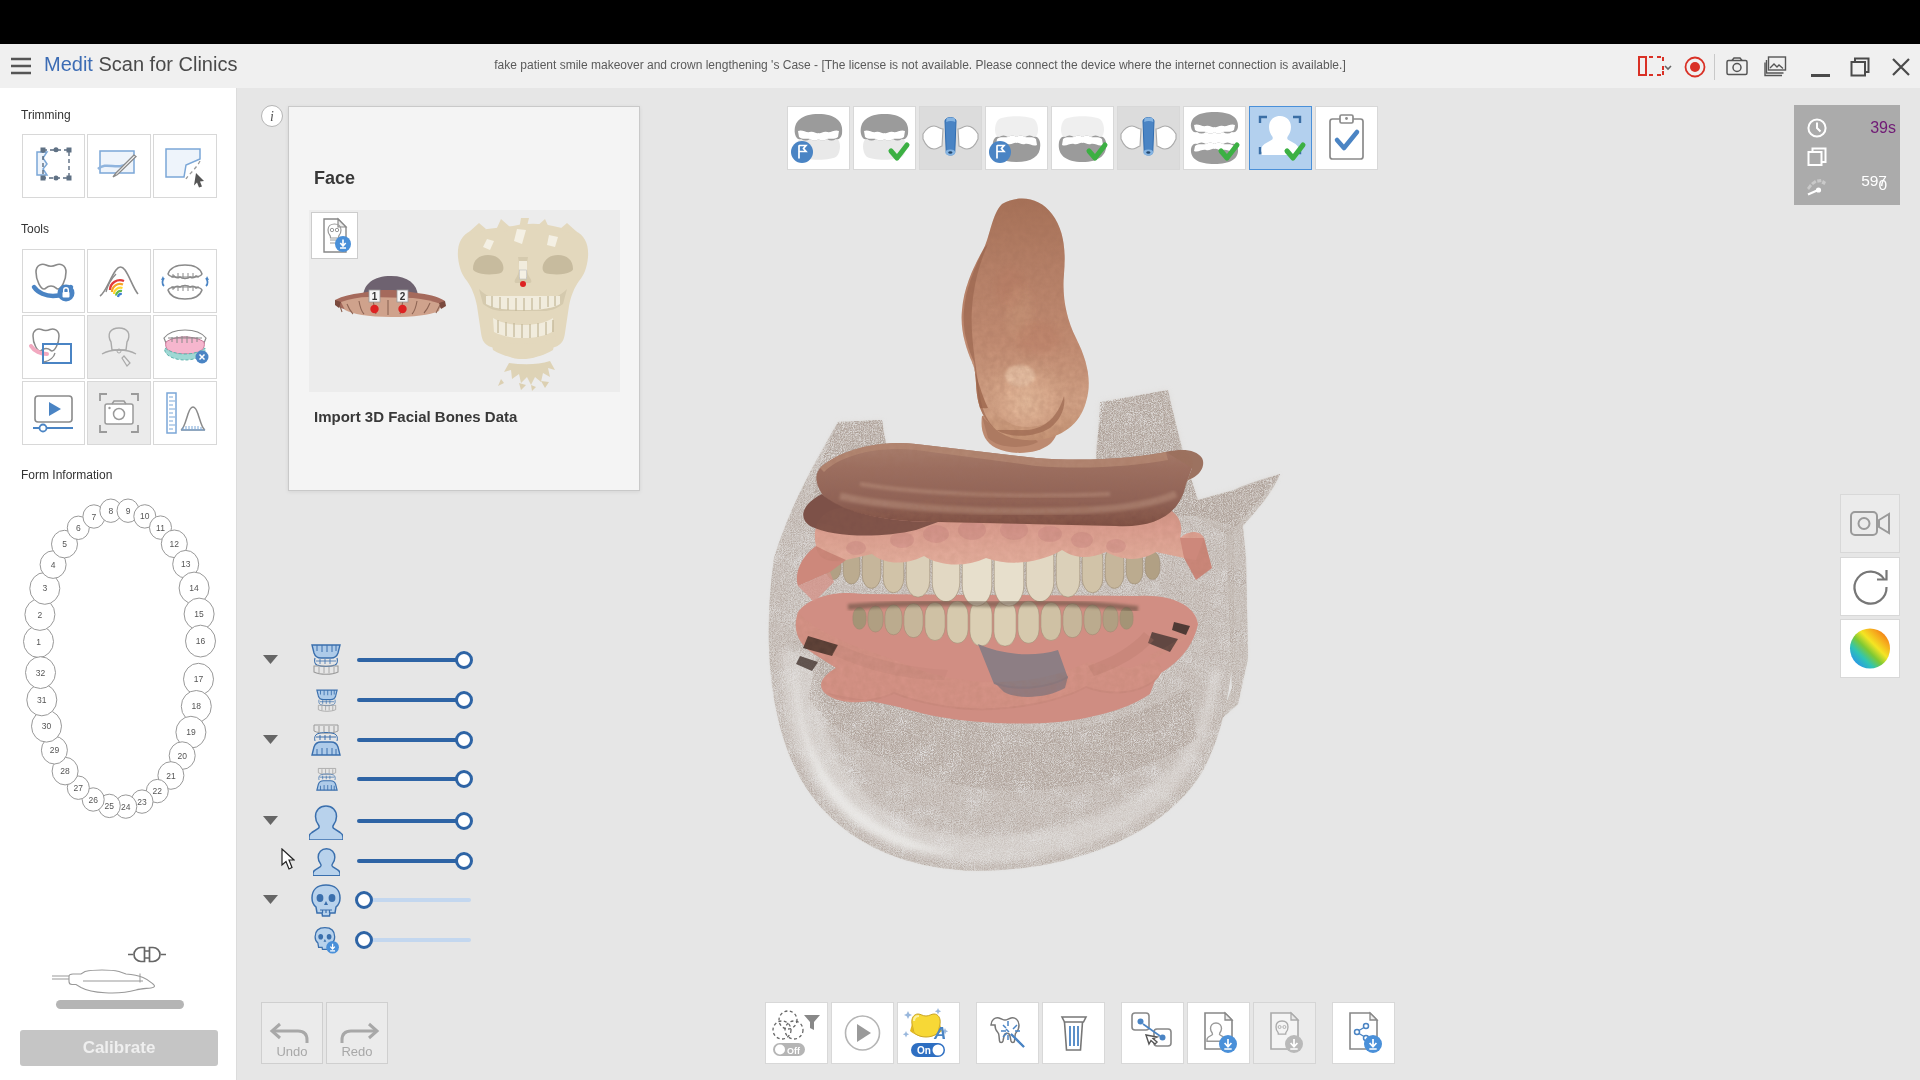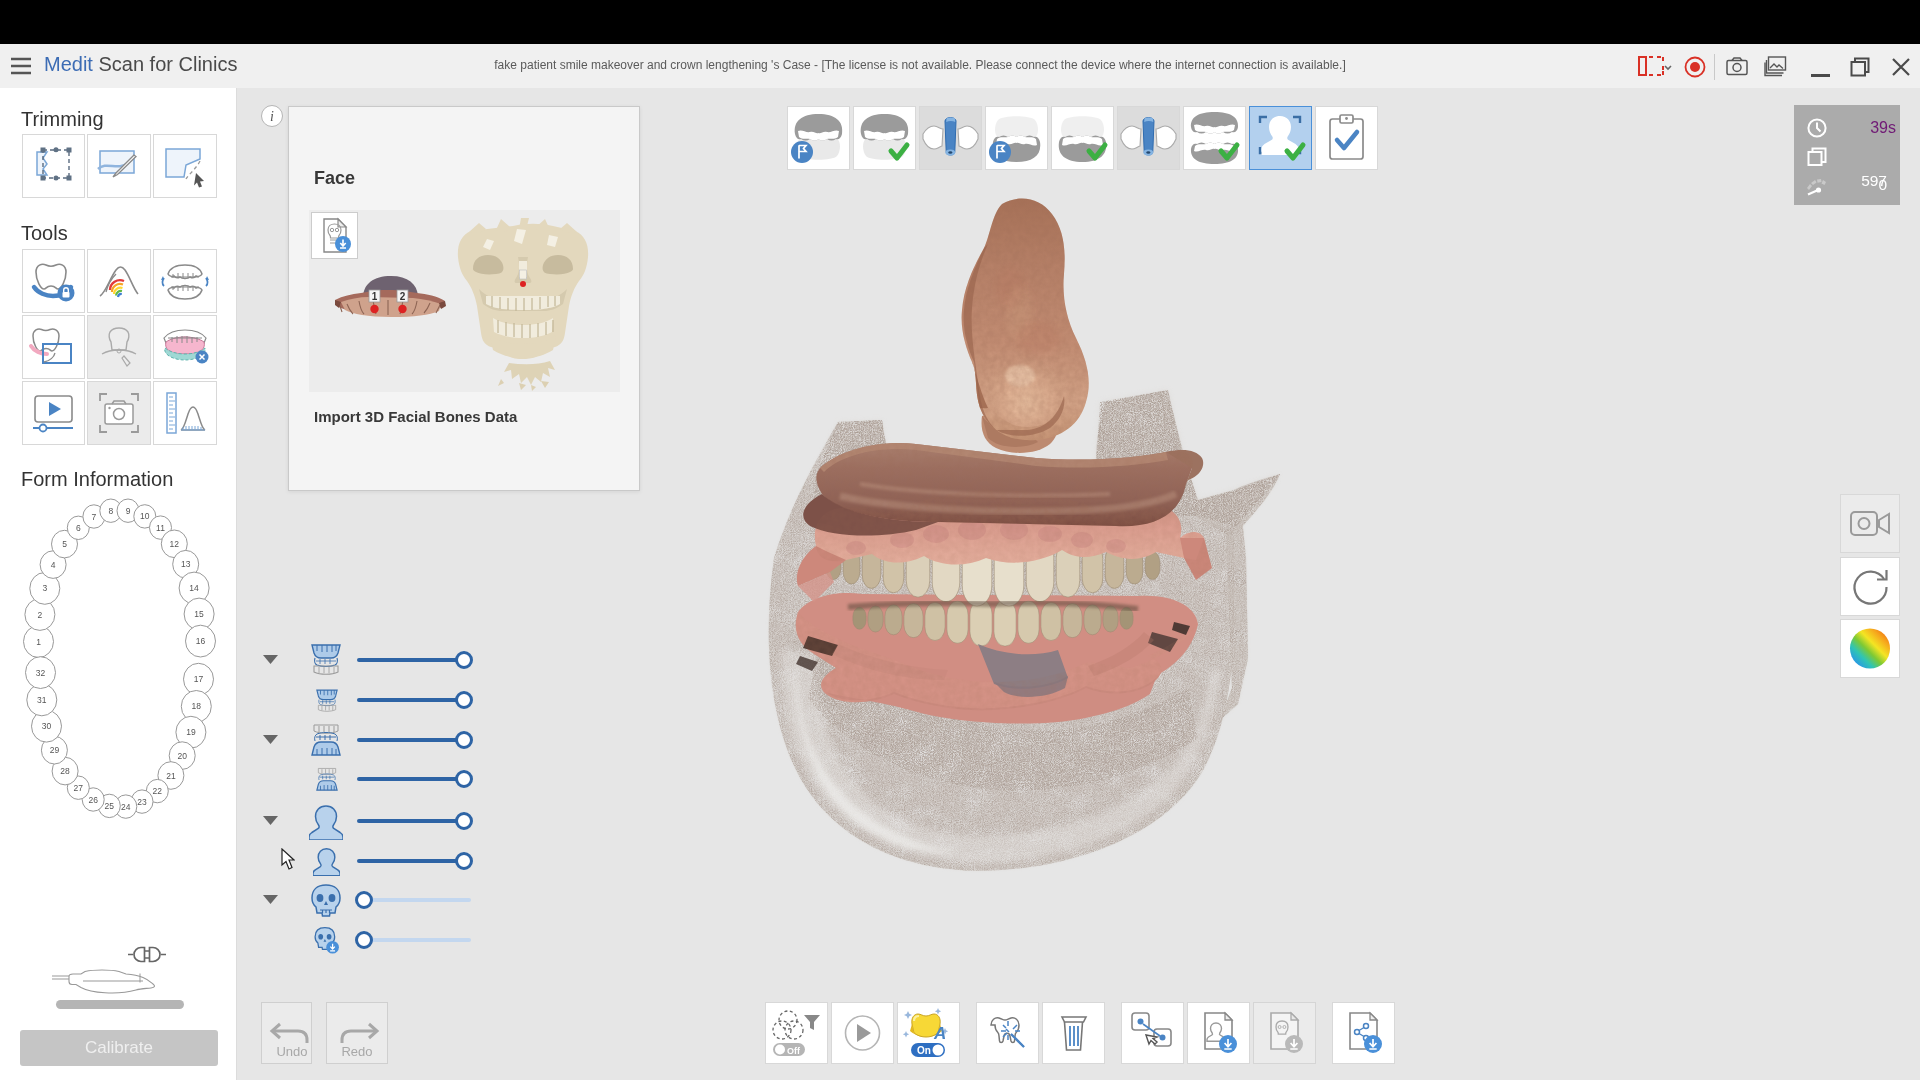--- a/index.html
+++ b/index.html
@@ -5,21 +5,21 @@
 * { margin:0; padding:0; box-sizing:border-box; }
 html,body { width:1920px; height:1080px; overflow:hidden; }
 body { font-family:"Liberation Sans", sans-serif; background:#e6e6e6; position:relative; }
 #topblack { position:absolute; left:0; top:0; width:1920px; height:44px; background:#000; }
 #titlebar { position:absolute; left:0; top:44px; width:1920px; height:44px; background:#f0f0f0; }
 #sidebar { position:absolute; left:0; top:88px; width:237px; height:992px; background:#fff; border-right:1px solid #dcdcdc; }
 #main { position:absolute; left:238px; top:88px; width:1682px; height:992px; background:#e6e6e6; }
 .abs { position:absolute; }
 .btn { position:absolute; background:#fff; border:1px solid #d8d8d8; }
 .btn.dis { background:#ebebeb; }
-.h1 { font-size:20px; color:#333; }
+.h1 { font-size:12px; color:#333; }
 </style>
 </head>
 <body>
 <div id="topblack"></div>
 <div id="titlebar">
 
   <svg class="abs" style="left:10px;top:12px" width="22" height="20">
       <path d="M1 3h20M1 10h20M1 17h20" stroke="#555" stroke-width="2.4"></path>
     </svg>
   <div class="abs" style="left:44px;top:9px;font-size:20px;color:#4a4a4a;"><span style="color:#3c6cb4;">Medit</span> Scan for Clinics</div>
@@ -254,21 +254,21 @@
       <path d="M21.5 3.5v14h3.5a7 7 0 000-14z" fill="none" stroke="#666" stroke-width="1.7"></path>
       <path d="M17 7h4M17 14h4" stroke="#666" stroke-width="1.4"></path>
     </svg>
     <svg class="abs" style="left:52px;top:880px" width="126" height="30" viewBox="0 0 126 30">
       <path d="M0 8h24M0 11h24" stroke="#999" stroke-width="1.1"></path>
       <path d="M24 6h5l4-2.5c9-2 25-2 34 0l7 2.5c6 .5 12 1.5 17 3.5 5 2 7 4 10 6.5 2.5 2 2 3.5-2 4-5 .6-10 .5-15 2-8 2.3-19 3.5-31 2.8-10-.6-19-2.6-24-5.3l-5-3h-4c-2 0-3-1-3-3v-5c0-1.7 1-2.5 4-2.5z" fill="#fff" stroke="#999" stroke-width="1.1"></path>
       <path d="M31 13h60M88 5.5v9" stroke="#999" stroke-width="1"></path>
     </svg>
     <div class="abs" style="left:56px;top:912px;width:128px;height:9px;background:#b5b5b5;border-radius:4.5px;"></div>
   </div>
-  <div class="abs" style="left:20px;top:942px;width:198px;height:36px;background:#c5c5c5;border-radius:3px;color:#efefef;font-size:17px;text-align:center;line-height:36px;">Calibrate</div>
+  <div class="abs" style="left:20px;top:942px;width:198px;height:36px;background:#c5c5c5;border-radius:3px;color:#efefef;font-size:17px;text-align:center;line-height:36px;font-weight:bold;">Calibrate</div>
 </div>
 <div id="main">
   <div id="model3d" class="abs" style="left:0;top:0;width:1682px;height:992px;"><svg width="1682" height="992" viewBox="0 0 1682 992">
 <defs>
 <linearGradient id="noseg" x1="0" y1="0" x2="0" y2="1">
  <stop offset="0" stop-color="#a87258"></stop>
             <stop offset="0.3" stop-color="#b9836a"></stop>
  <stop offset="0.6" stop-color="#c69076"></stop>
             <stop offset="0.85" stop-color="#d8a98c"></stop>
  <stop offset="1" stop-color="#c99878"></stop>
@@ -673,21 +673,21 @@
             <stop offset="0.7" stop-color="#2fc5b4"></stop>
               <stop offset="0.85" stop-color="#2a9de0"></stop>
             <stop offset="1" stop-color="#1668c4"></stop>
           </linearGradient>
         </defs>
         <circle cx="29" cy="28.5" r="20" fill="url(#rb)"></circle>
       </svg>
     </div>
   </div>
   <div id="bottombar">
-    <div class="btn" style="left:23px;top:914px;width:51px;height:62px;background:#ebebeb;border-color:#cfcfcf;">
+    <div class="btn" style="left:23px;top:914px;width:62px;height:62px;background:#ebebeb;border-color:#cfcfcf;">
       <svg width="60" height="60" viewBox="0 0 60 60">
         <path d="M18 21l-8 7 8 7" fill="none" stroke="#a8a8a8" stroke-width="3"></path>
         <path d="M10 28h26c6 0 9 3 9 9v3" fill="none" stroke="#a8a8a8" stroke-width="3"></path>
         <text x="30" y="53" font-size="13" fill="#a8a8a8" text-anchor="middle">Undo</text>
       </svg>
     </div>
     <div class="btn" style="left:88px;top:914px;width:62px;height:62px;background:#ebebeb;border-color:#cfcfcf;">
       <svg width="60" height="60" viewBox="0 0 60 60">
         <path d="M42 21l8 7-8 7" fill="none" stroke="#a8a8a8" stroke-width="3"></path>
         <path d="M50 28H24c-6 0-9 3-9 9v3" fill="none" stroke="#a8a8a8" stroke-width="3"></path>

